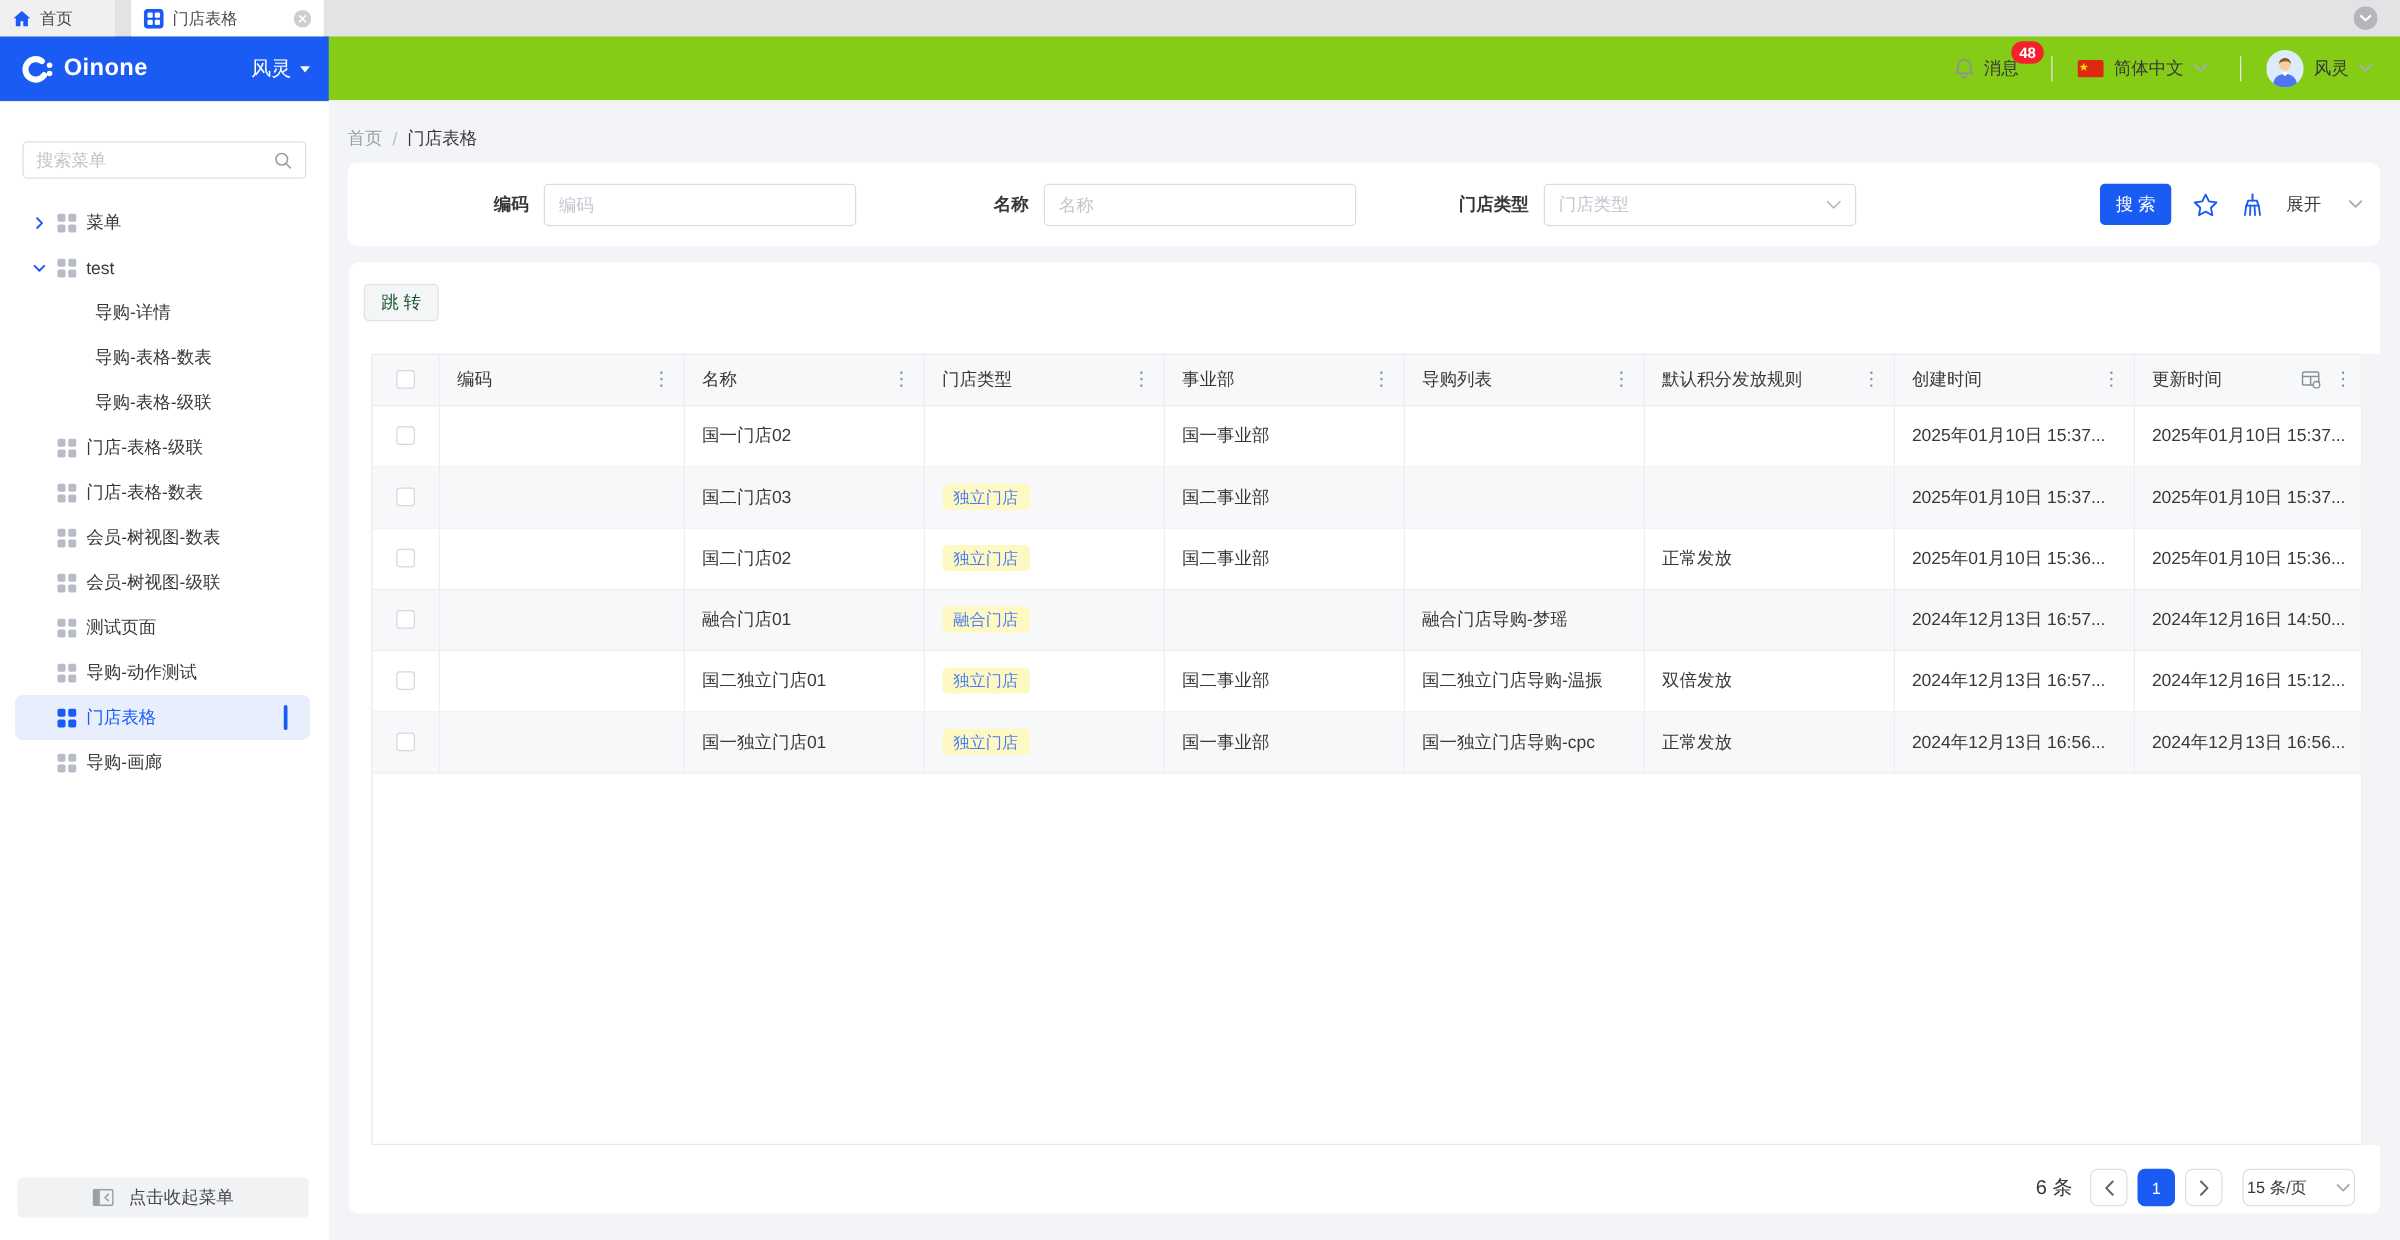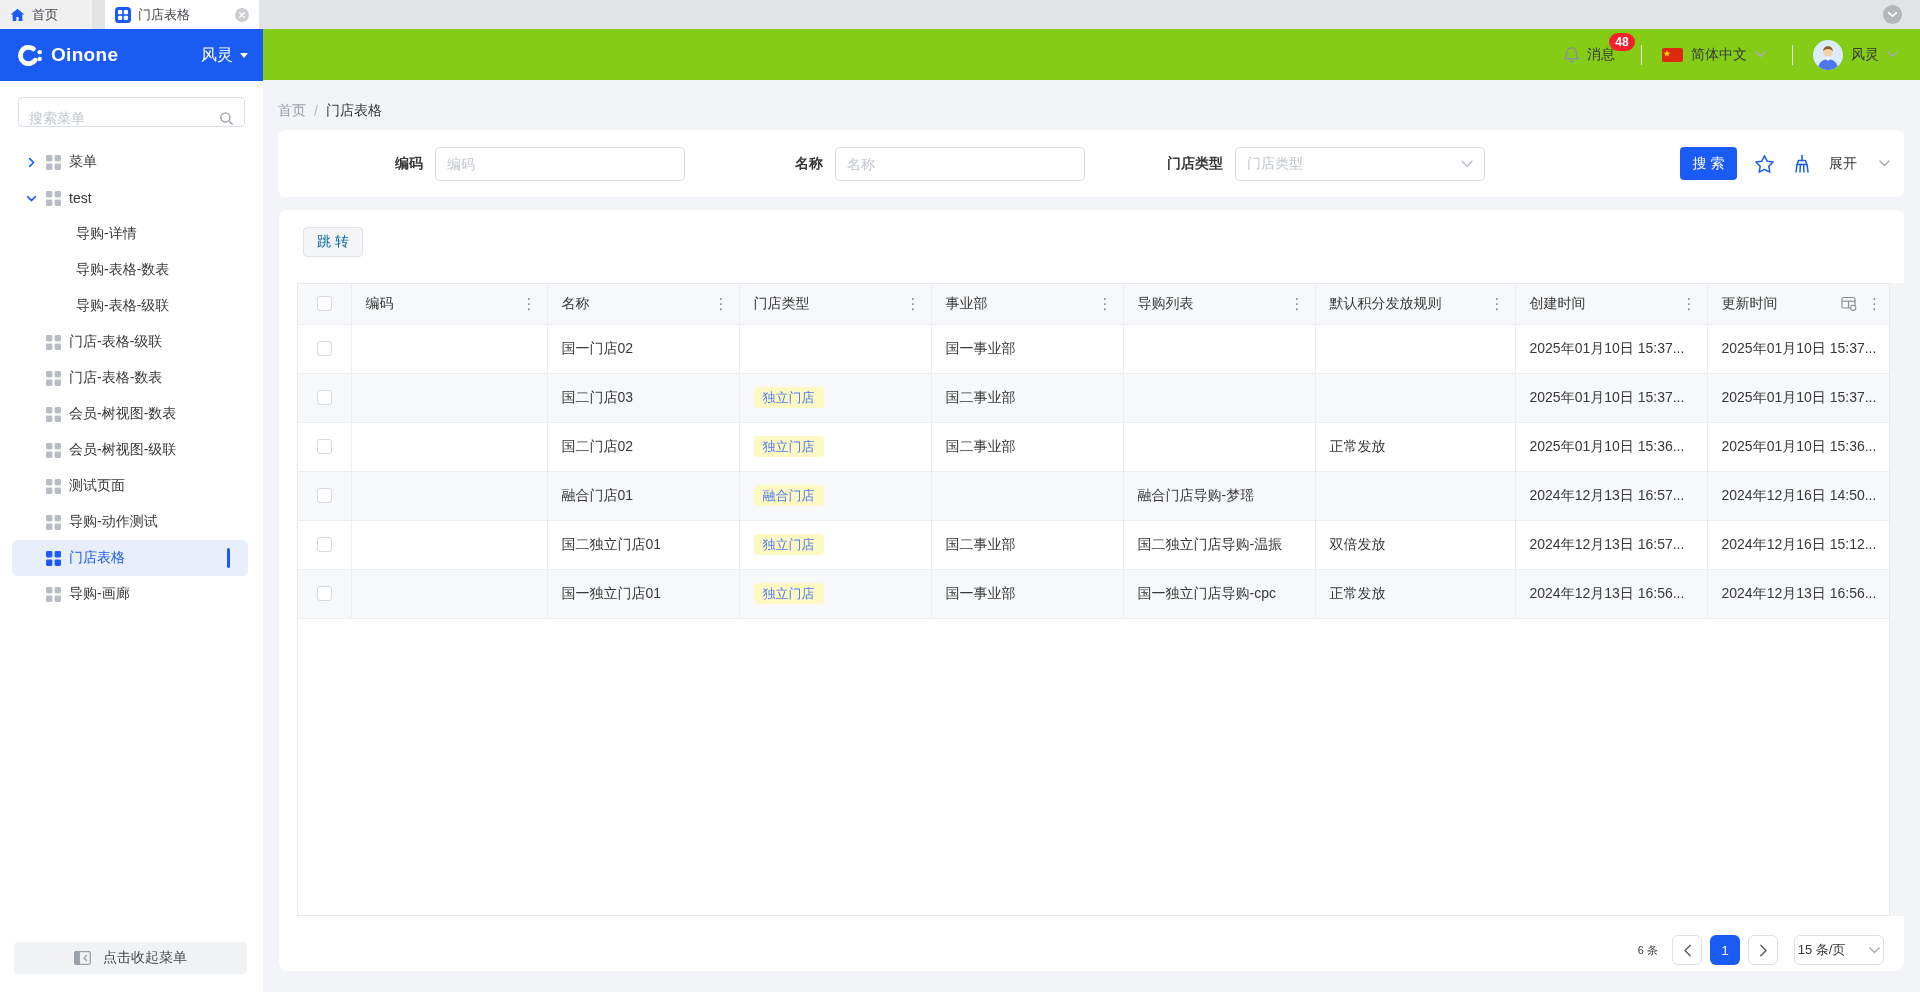--- a/index.html
+++ b/index.html
@@ -31,21 +31,21 @@
   .msg-wrap { display:flex; align-items:center; gap:7px; position:relative; cursor:pointer; }
   .msg-label { font-size:14px; color:#383838; }
   .msg-badge { position:absolute; top:-13px; right:-20px; min-width:26px; height:18px; border-radius:9px; background:#f5222d; color:#fff; font-size:12px; font-weight:bold; display:flex; align-items:center; justify-content:center; padding:0 5px; }
   .v-divider { width:1px; height:20px; background:#e6e8ec; margin:0 6px 0 12px; }
   .lang-wrap, .user-wrap { display:flex; align-items:center; gap:8px; cursor:pointer; }
   .lang-label, .user-name { font-size:14px; color:#383838; }
 
   
   .main { display:flex; height:911px; }
   .sidebar { width:263px; background:#fff; position:relative; flex:none; }
-  .side-search { margin:16px 18px 0 18px; height:30px; border:1px solid #dcdfe5; border-radius:4px; display:flex; align-items:flex-end; padding:0 10px; background:#fff; }
+  .side-search { margin:32px 18px 0 18px; height:30px; border:1px solid #dcdfe5; border-radius:4px; display:flex; align-items:center; padding:0 10px; background:#fff; }
   .side-search input { flex:1; border:none; outline:none; font-size:14px; color:#383838; background:transparent; font-family:inherit; }
   .side-search input::placeholder { color:#c0c5cd; }
   .menu { margin-top:17px; }
   .mi { display:flex; align-items:center; height:36px; margin:0 15px 0 12px; padding-left:12px; border-radius:6px; cursor:pointer; position:relative; }
   .mi .chev-slot { width:14px; display:flex; justify-content:center; flex:none; }
   .mi .mi-icon { margin-left:7px; color:#b7bcc6; flex:none; display:flex; }
   .mi .mi-label { margin-left:7px; font-size:14px; color:#383838; white-space:nowrap; }
   .mi.child { padding-left:57px; }
   .mi.selected { background:#e8eefc; }
   .mi.selected .mi-label { color:#1a5cf3; font-weight:500; }
@@ -69,41 +69,41 @@
   .fg input::placeholder { color:#c2c7cf; }
   .fg .ph { color:#c2c7cf; font-size:14px; flex:1; }
   .fg1 { left:10px; } .fg2 { left:410px; } .fg3 { left:810px; }
   .filter-actions { position:absolute; right:14px; top:17px; display:flex; align-items:center; gap:17px; }
   .btn-search { width:57px; height:33px; background:#1a5cf3; color:#fff; border:none; border-radius:4px; font-size:14px; cursor:pointer; font-family:inherit; }
   .icon-btn { display:flex; align-items:center; cursor:pointer; }
   .expand-wrap { display:flex; align-items:center; gap:22px; cursor:pointer; }
   .expand-label { font-size:14px; color:#383838; }
 
   .table-card { position:relative; margin:0 16px; height:761px; background:#fff; border-radius:8px; }
-  .btn-jump { position:absolute; left:24px; top:17px; height:30px; padding:0 13px; background:#f4f5f7; border:1px solid #e0e2e7; border-radius:4px; color:#0369a1; font-size:14px; cursor:not-allowed; font-family:inherit; }
+  .btn-jump { position:absolute; left:12px; top:17px; height:30px; padding:0 13px; background:#f4f5f7; border:1px solid #e0e2e7; border-radius:4px; color:#14532d; font-size:14px; cursor:not-allowed; font-family:inherit; }
   .table-zone { position:absolute; left:18px; right:0; top:73px; height:633px; display:flex; }
   .table-wrap { flex:1; border:1px solid #e7e9ed; background:#fff; overflow:hidden; }
   .scroll-strip { width:14px; background:#f3f4f6; flex:none; }
   table { border-collapse:collapse; table-layout:fixed; width:1594px; }
   th, td { border-right:1px solid #eceef1; border-bottom:1px solid #eceef1; font-weight:normal; text-align:left; overflow:hidden; white-space:nowrap; }
   th:last-child, td:last-child { border-right:none; }
   thead th { height:40px; background:#f7f8fa; }
   .th-inner { display:flex; align-items:center; justify-content:space-between; padding:0 8px 0 14px; }
   .th-label { font-size:14px; font-weight:500; color:#383838; }
   .th-icons { display:flex; align-items:center; gap:8px; }
   .kebab { color:#8a8f99; font-size:15px; line-height:1; cursor:pointer; padding:0 2px; user-select:none; }
   tbody td { height:49px; padding:0 14px; font-size:14px; color:#383838; }
   tbody tr.stripe td { background:#f7f8fa; }
   td.cb-cell, th.cb-cell { padding:0; }
   .cb-inner { display:flex; align-items:center; justify-content:center; }
   .cb { width:15px; height:15px; border:1px solid #d4d8df; border-radius:3px; background:#fff; cursor:pointer; }
   .badge { display:inline-block; padding:4px 9px; background:#fef9c3; color:#4d7df5; font-size:13px; border-radius:4px; line-height:1; }
 
   .pagination { position:absolute; right:20px; top:725px; display:flex; align-items:center; }
-  .pg-total { font-size:11px; color:#383838; margin-right:14px; }
+  .pg-total { font-size:16px; color:#383838; margin-right:14px; }
   .pg-btn { width:30px; height:30px; border:1px solid #dcdfe4; border-radius:6px; background:#fff; display:flex; align-items:center; justify-content:center; cursor:pointer; }
   .pg-page { width:30px; height:30px; border-radius:6px; background:#1a5cf3; color:#fff; font-size:13px; display:flex; align-items:center; justify-content:center; margin:0 8px; cursor:pointer; }
   .pg-size { margin-left:16px; width:90px; height:30px; border:1px solid #dcdfe4; border-radius:6px; background:#fff; display:flex; align-items:center; justify-content:center; gap:24px; font-size:13px; color:#383838; cursor:pointer; }
 </style>
 </head>
 <body>
 
 <div class="tabbar">
   <div id="tabs" style="display:flex;align-items:stretch;">
       <div class="tab first">

